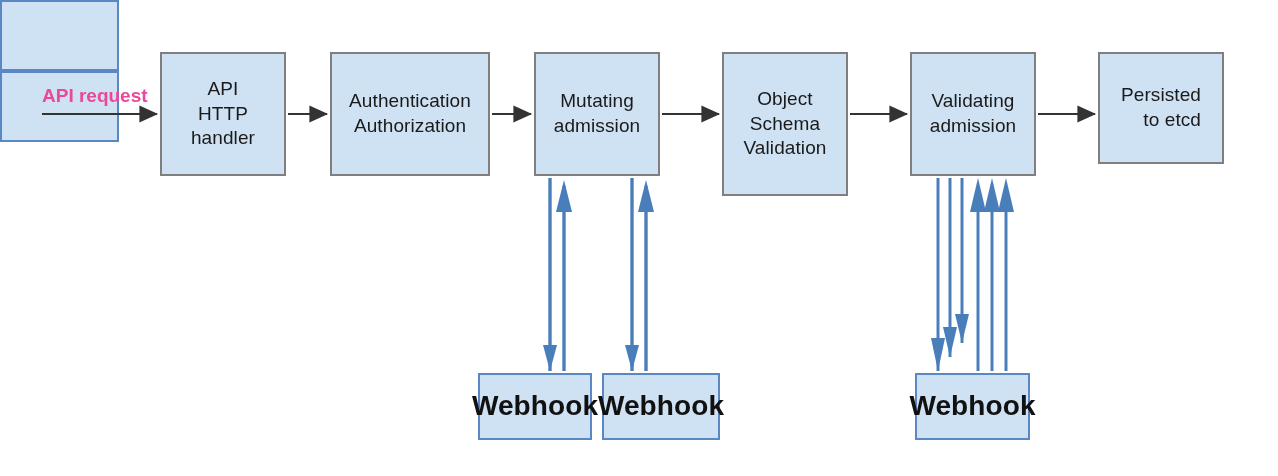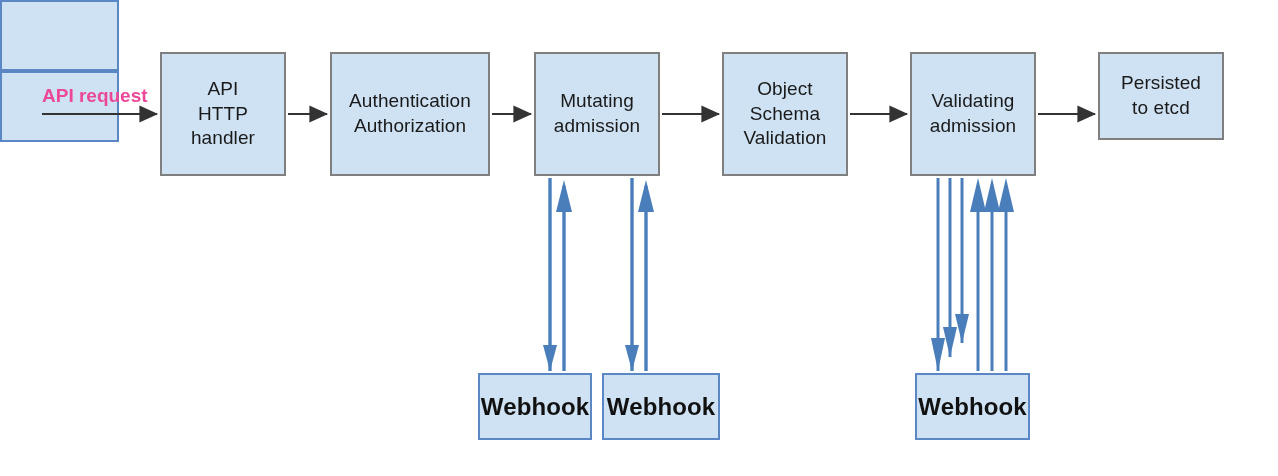--- a/index.html
+++ b/index.html
@@ -19,21 +19,21 @@
     text-align:center;
     color:#1a1a1a;
     font-size:19px;
     line-height:1.30;
     letter-spacing:.1px;
     white-space:pre-line;
   }
   .webhook{
     background:#cfe2f3;
     border:2px solid #5b87c5;
-    font-size:24px;
+    font-size:28px;
     font-weight:bold;
     color:#111111;
   }
   .webhook-ghost{
     background:#cfe2f3;
     border:2px solid #5b87c5;
     font-size:21px;
   }
   .label{
     position:absolute;
@@ -106,25 +106,25 @@
     </g>
   </svg>
 
   <div class="node" id="node-1" style="left: 330px; top: 52px; width: 160px; height: 124px;">Authentication
 Authorization</div>
   <div class="node" id="node-0" style="left: 160px; top: 52px; width: 126px; height: 124px;">API
 HTTP
 handler</div>
   <div class="node" id="node-2" style="left: 534px; top: 52px; width: 126px; height: 124px;">Mutating
 admission</div>
-  <div class="node" id="node-3" style="left: 722px; top: 52px; width: 126px; height: 124px;">Object
+  <div class="node" id="node-3" style="left: 722px; top: 52px; width: 126px; height: 144px;">Object
 Schema
 Validation</div>
   <div class="node" id="node-4" style="left: 910px; top: 52px; width: 126px; height: 124px;">Validating
 admission</div>
-  <div class="node" id="node-5" style="left: 1098px; top: 52px; width: 126px; height: 88px;">Persisted
+  <div class="node" id="node-5" style="left: 1098px; top: 52px; width: 126px; height: 112px; text-align: right;">Persisted
 to etcd</div>
 
   <div class="node webhook" id="wh-0" style="left: 478px; top: 373px; width: 114px; height: 67px;">Webhook</div>
   <div class="node webhook" id="wh-1" style="left: 602px; top: 373px; width: 118px; height: 67px;">Webhook</div>
   <div class="node webhook" id="wh-2" style="left: 915px; top: 373px; width: 115px; height: 67px;">Webhook</div>
 
 </div>
 
 </body></html>

